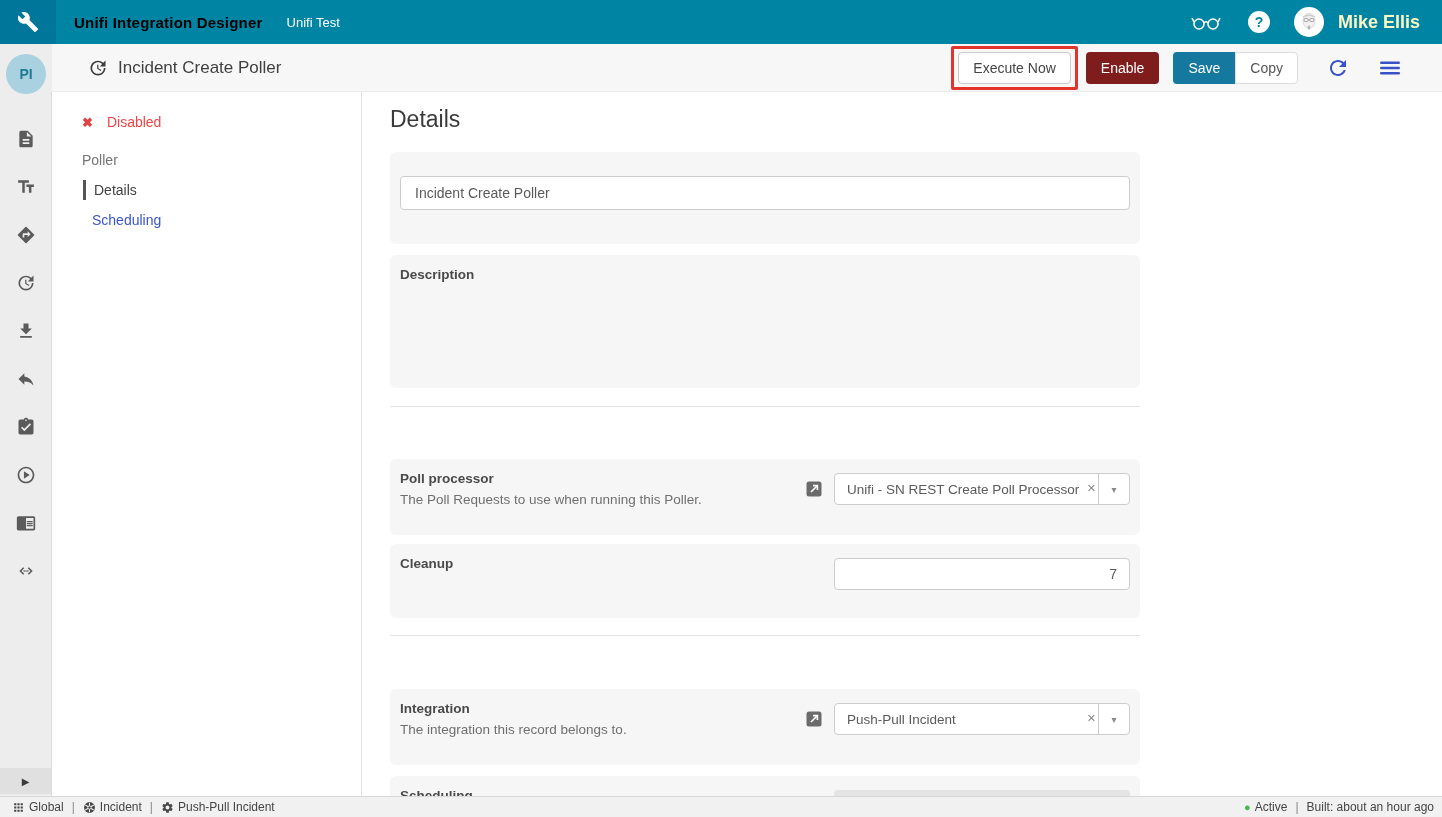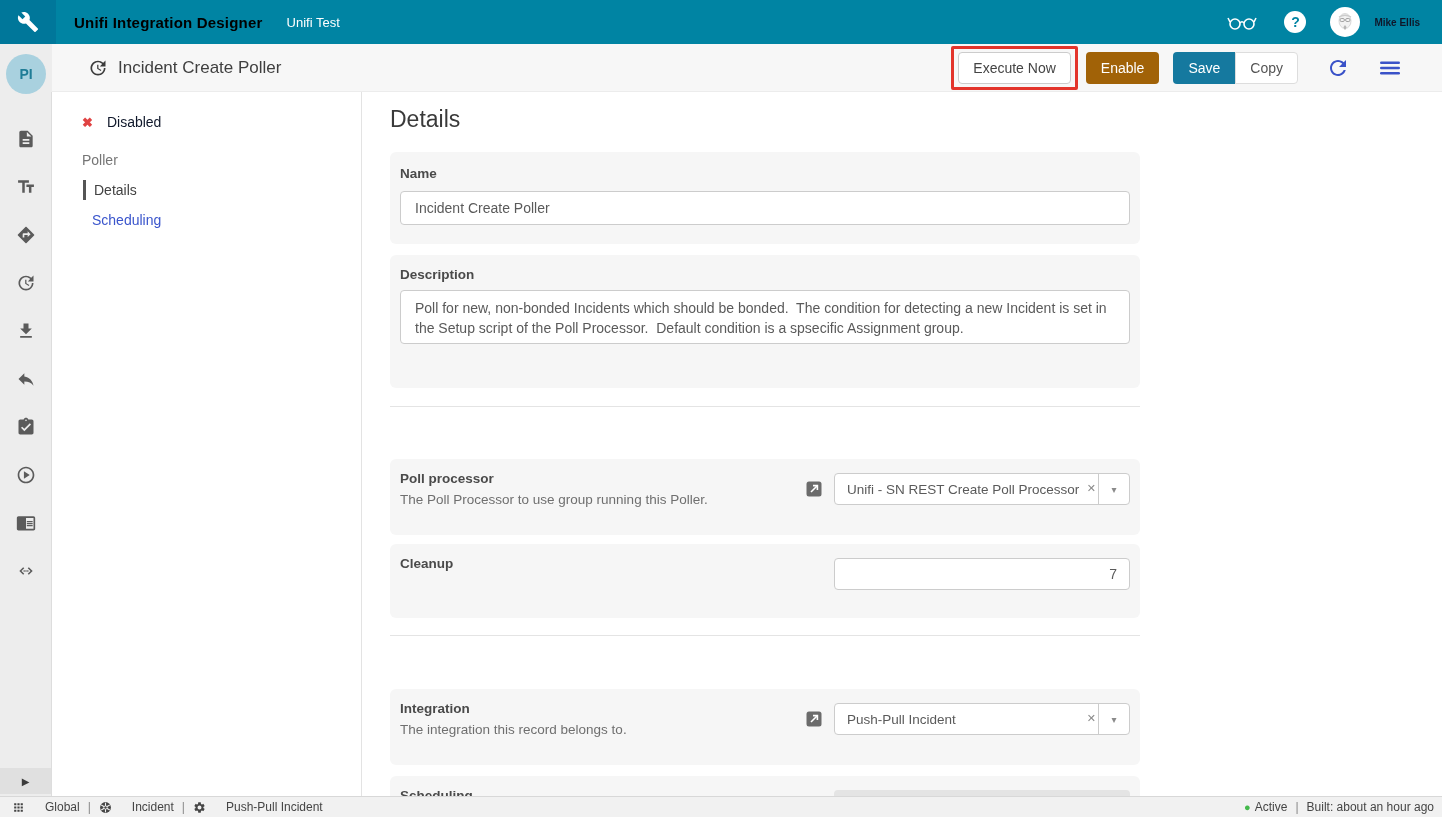--- a/index.html
+++ b/index.html
@@ -21,38 +21,38 @@
   .topbar-subtitle { color:#fff; font-size:13px; margin-left:24px; }
   .topbar-right { margin-left:auto; display:flex; align-items:center; gap:24px; padding-right:22px; }
   .help-circle {
     width:22px; height:22px; border-radius:50%; background:#fff; color:#0084a3;
     font-size:14px; font-weight:700; display:flex; align-items:center; justify-content:center; cursor:pointer;
   }
   .avatar-circle {
     width:30px; height:30px; border-radius:50%; background:#fff; display:flex; align-items:center; justify-content:center;
     overflow:hidden; cursor:pointer;
   }
-  .topbar-user { color:#0f172a; font-size:10px; font-weight:600; margin-left:-10px; }
+  .topbar-user { color:#fef9c3; font-size:18px; font-weight:600; margin-left:-10px; }
 
   
   .toolbar {
     height:48px; background:#f7f7f7; display:flex; align-items:center; position:relative;
     border-bottom:1px solid #ececec;
   }
   .toolbar::before { content:""; position:absolute; left:0; top:0; width:52px; height:48px; background:#ededed; }
   .record-title-wrap { display:flex; align-items:center; gap:10px; margin-left:88px; }
   .record-title { font-size:17px; color:#3f3f3f; }
   .toolbar-actions { margin-left:auto; display:flex; align-items:center; padding-right:40px; }
   .btn {
     height:32px; padding:0 14px; font-size:14px; font-family:"Liberation Sans",sans-serif;
     border-radius:4px; border:1px solid transparent; cursor:pointer; line-height:30px;
   }
   .btn-execute { background:#fff; border-color:#ccc; color:#444; }
   .annotation-box { border:3px solid #e3342b; padding:3px 4px; border-radius:2px; margin-right:8px; }
-  .btn-enable { background:#a16207; color:#fff; margin-right:14px; }
+  .btn-enable { background:#7f1d1d; color:#fff; margin-right:14px; }
   .btn-group { display:flex; margin-right:16px; }
   .btn-save { background:#15799f; color:#fff; border-radius:4px 0 0 4px; }
   .btn-copy { background:#fff; border:1px solid #ddd; color:#555; border-radius:0 4px 4px 0; }
   .icon-btn { background:none; border:none; cursor:pointer; display:flex; align-items:center; padding:0; margin-left:12px; }
   .icon-btn + .icon-btn { margin-left:28px; }
 
   
   .pi-avatar {
     position:absolute; left:6px; top:54px; width:40px; height:40px; border-radius:50%;
     background:#a9d1df; color:#1f7c96; font-size:14px; font-weight:700;
@@ -69,21 +69,21 @@
   .rail .ricon { width:20px; height:20px; cursor:pointer; }
   .rail-expand {
     position:absolute; bottom:2px; left:0; width:51px; height:26px; background:#e0e0e0;
     display:flex; align-items:center; justify-content:center; cursor:pointer;
     color:#3c3c3c; font-size:10px;
   }
 
   .leftpanel { width:310px; background:#fff; border-right:1px solid #e3e3e3; flex:0 0 auto; }
   .status-row { margin:22px 0 0 30px; display:flex; align-items:center; gap:14px; }
   .status-x { color:#e04343; font-size:13px; font-weight:700; }
-  .status-text { color:#0f172a; font-size:14px; }
+  .status-text { color:#ef4444; font-size:14px; }
   .section-label { margin:22px 0 0 30px; color:#757575; font-size:14px; }
   .nav-item-active {
     margin:12px 0 0 31px; border-left:3px solid #555; padding-left:8px;
     color:#424242; font-size:14px; line-height:20px; cursor:pointer;
   }
   .nav-item-link { margin:12px 0 0 40px; color:#3a55cc; font-size:14px; cursor:pointer; }
 
   
   .main { flex:1; background:#fff; padding:14px 0 0 28px; overflow:hidden; }
   .main-heading { font-size:23px; font-weight:500; color:#3a3a3a; }
@@ -133,21 +133,21 @@
     width:296px; height:32px; background:#fff; border:1px solid #ccc; border-radius:4px;
     font-size:14px; color:#5a5a5a; text-align:right; padding:0 12px; font-family:"Liberation Sans",sans-serif;
   }
   .disabled-input { width:296px; height:32px; background:#e4e4e4; border-radius:4px; }
 
   
   .statusbar {
     height:21px; background:#f1f1f1; border-top:1px solid #d8d8d8;
     display:flex; align-items:center; font-size:12px; color:#454545; padding:0 8px 0 12px;
   }
-  .sb-item { display:flex; align-items:center; gap:20px; cursor:pointer;justify-content:flex-end; }
+  .sb-item { display:flex; align-items:center; gap:4px; cursor:pointer;justify-content:flex-end; }
   .sb-sep { margin:0 8px; color:#888; }
   .sb-right { margin-left:auto; display:flex; align-items:center; }
   .sb-dot { color:#44b94c; font-size:11px; margin-right:4px; }
 </style>
 </head>
 <body>
 
 <div class="app">
 
   <header class="topbar">
@@ -263,35 +263,33 @@
       </div>
       <div class="section-label">Poller</div>
       <div class="nav-item-active">Details</div>
       <div class="nav-item-link">Scheduling</div>
     </nav>
 
     <main class="main">
       <h1 class="main-heading">Details</h1>
 
       <section class="card card-name">
-        <div class="field-label">Name</div>
         <input class="text-input" type="text" value="Incident Create Poller" style="">
       </section>
 
       <section class="card card-desc">
         <div class="field-label">Description</div>
-        <div class="textarea">Poll for new, non-bonded Incidents which should be bonded.  The condition for detecting a new Incident is set in the Setup script of the Poll Processor.  Default condition is a spsecific Assignment group.</div>
       </section>
 
       <hr class="hr hr-1">
 
       <section class="card field-card card-poll">
         <div class="field-left">
           <div class="field-label">Poll processor</div>
-          <div class="field-help">The Poll Processor to use group running this Poller.</div>
+          <div class="field-help">The Poll Requests to use when running this Poller.</div>
         </div>
         <div class="field-right">
           <svg class="link-icon" viewBox="0 0 16 16">
               <rect x="0.5" y="0.5" width="15" height="15" rx="2.5" fill="#6b6b6b"></rect>
               <path d="M5 11 L11 5" stroke="#fff" stroke-width="1.6"></path>
               <path d="M7 4.6 h4.4 v4.4" fill="none" stroke="#fff" stroke-width="1.6"></path>
             </svg>
           <div class="select">
             <div class="select-value">
               <span>Unifi - SN REST Create Poll Processor</span>

